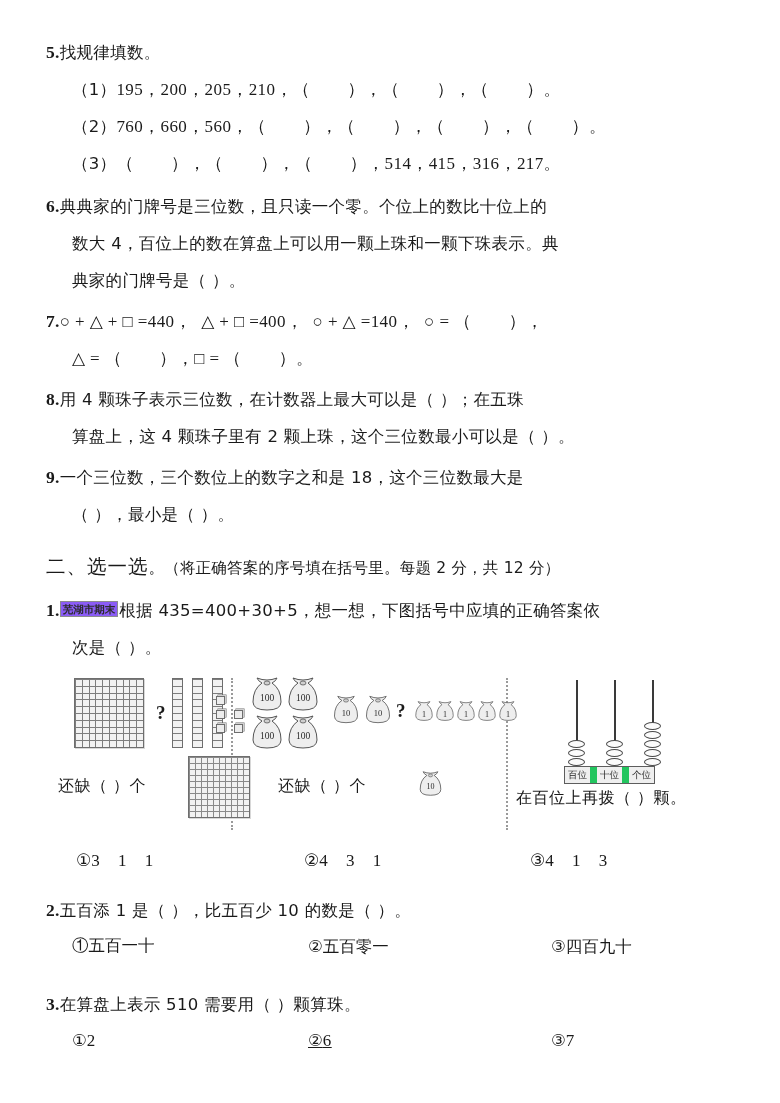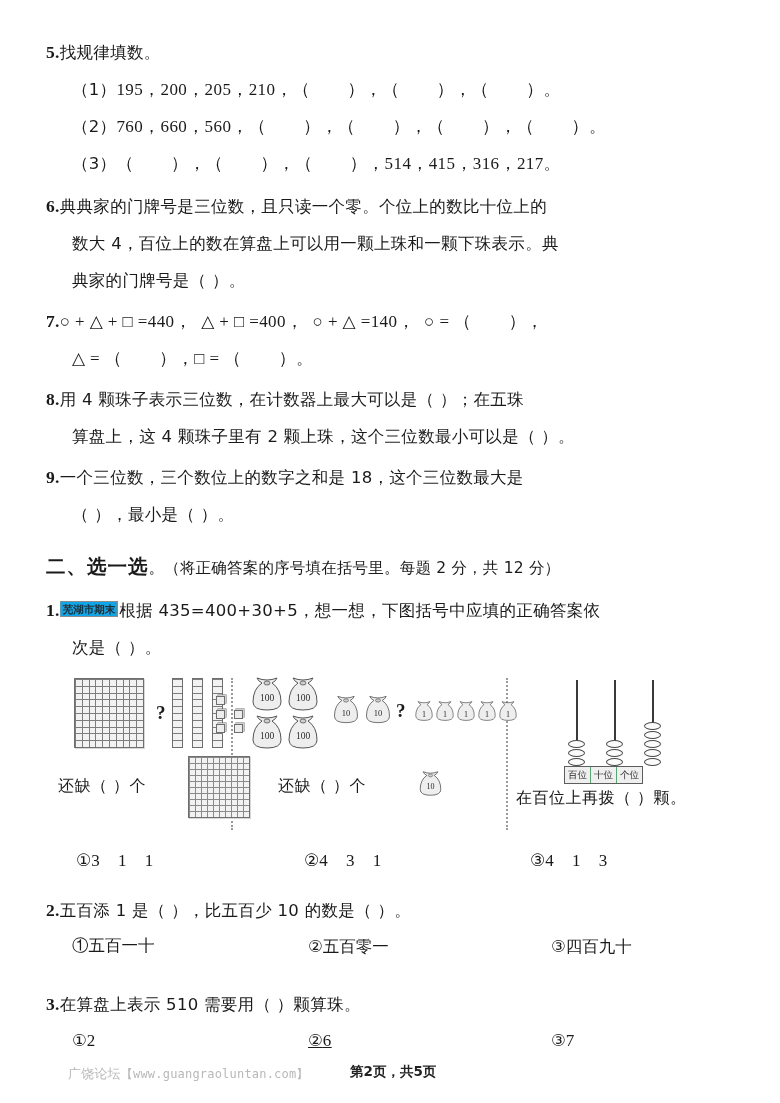--- a/index.html
+++ b/index.html
@@ -53,36 +53,36 @@
   }
 
   
   .section-head {
     font-size: 18px;
     line-height: 40px;
     margin-top: 14px;
     font-family: "DejaVu Sans", sans-serif;
   }
   .section-head .big {
-    font-weight: 700;
+    font-weight: 400;
     font-size: 19.5px;
     letter-spacing: 1px;
   }
   .section-head .small {
     font-size: 15.5px;
     letter-spacing: 0.2px;
   }
 
   .badge {
     display: inline-block;
     font-size: 10.5px;
     font-weight: 700;
     font-family: "DejaVu Sans", sans-serif;
     border: 1px solid #8d8d8d;
-    background: #0ea5e9;
+    background: #8b5cf6;
     color: #2b2b2b;
     padding: 0px 2px;
     line-height: 14px;
     vertical-align: 3px;
     letter-spacing: 0px;
     margin-right: 1px;
   }
 
   
   .diagram {
@@ -194,21 +194,21 @@
     left: 0;
     bottom: 0;
     display: flex;
     border: 1px solid #5d5d5d;
     background: #efefef;
   }
   .place-bar div {
     font-family: "DejaVu Sans", sans-serif;
     font-size: 9.5px;
     padding: 2px 3px;
-    border-right: 1px solid #22c55e;
+    border-right: 7px solid #22c55e;
     color: #1c1c1c;
     line-height: 12px;
   }
   .place-bar div:last-child { border-right: none; }
 
   .cap {
     font-size: 16px;
     font-family: "DejaVu Sans", sans-serif;
     letter-spacing: 0.5px;
     white-space: nowrap;
@@ -548,20 +548,14 @@
       <span>①</span><span class="num">2</span>
     </span>
     <span class="choice" style="left:262px;text-decoration:underline;">
       <span>②</span><span class="num">6</span>
     </span>
     <span class="choice" style="left:505px;">
       <span>③</span><span class="num">7</span>
     </span>
   </div>
 
-  <div class="footer">
-    <div class="watermark">
-      <span>广饶论坛</span><span class="url">【www.guangraoluntan.com】</span>
-    </div>
-    <div class="pagenum">第2页，共5页</div>
-  </div>
 
 </div>
 
 </body></html>

